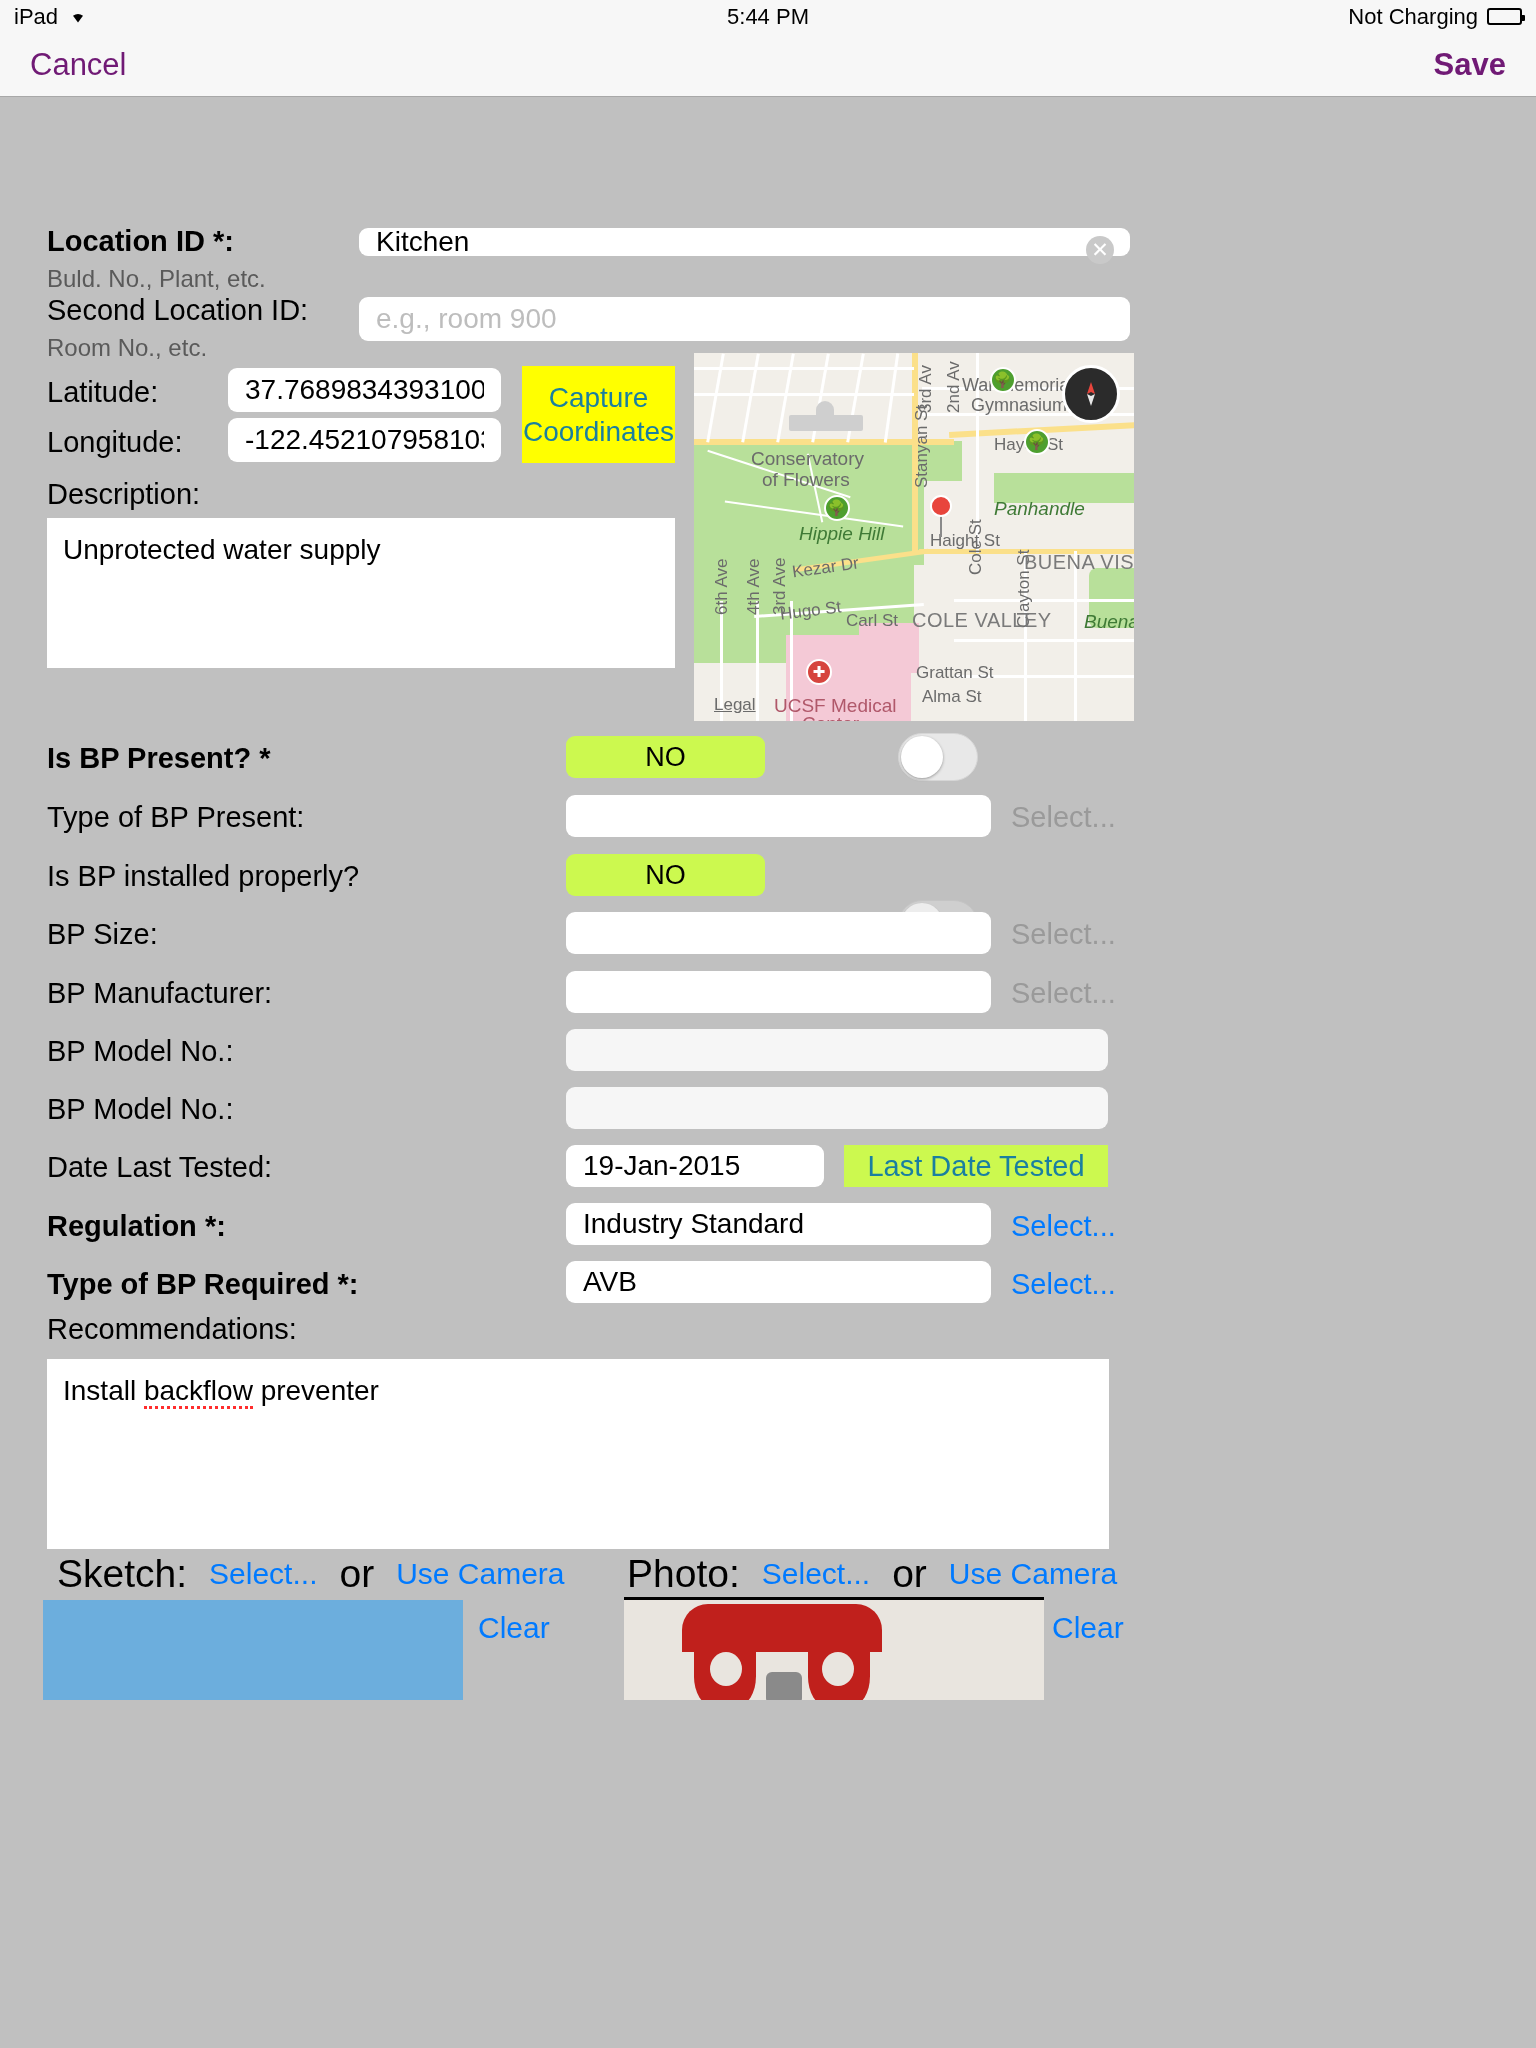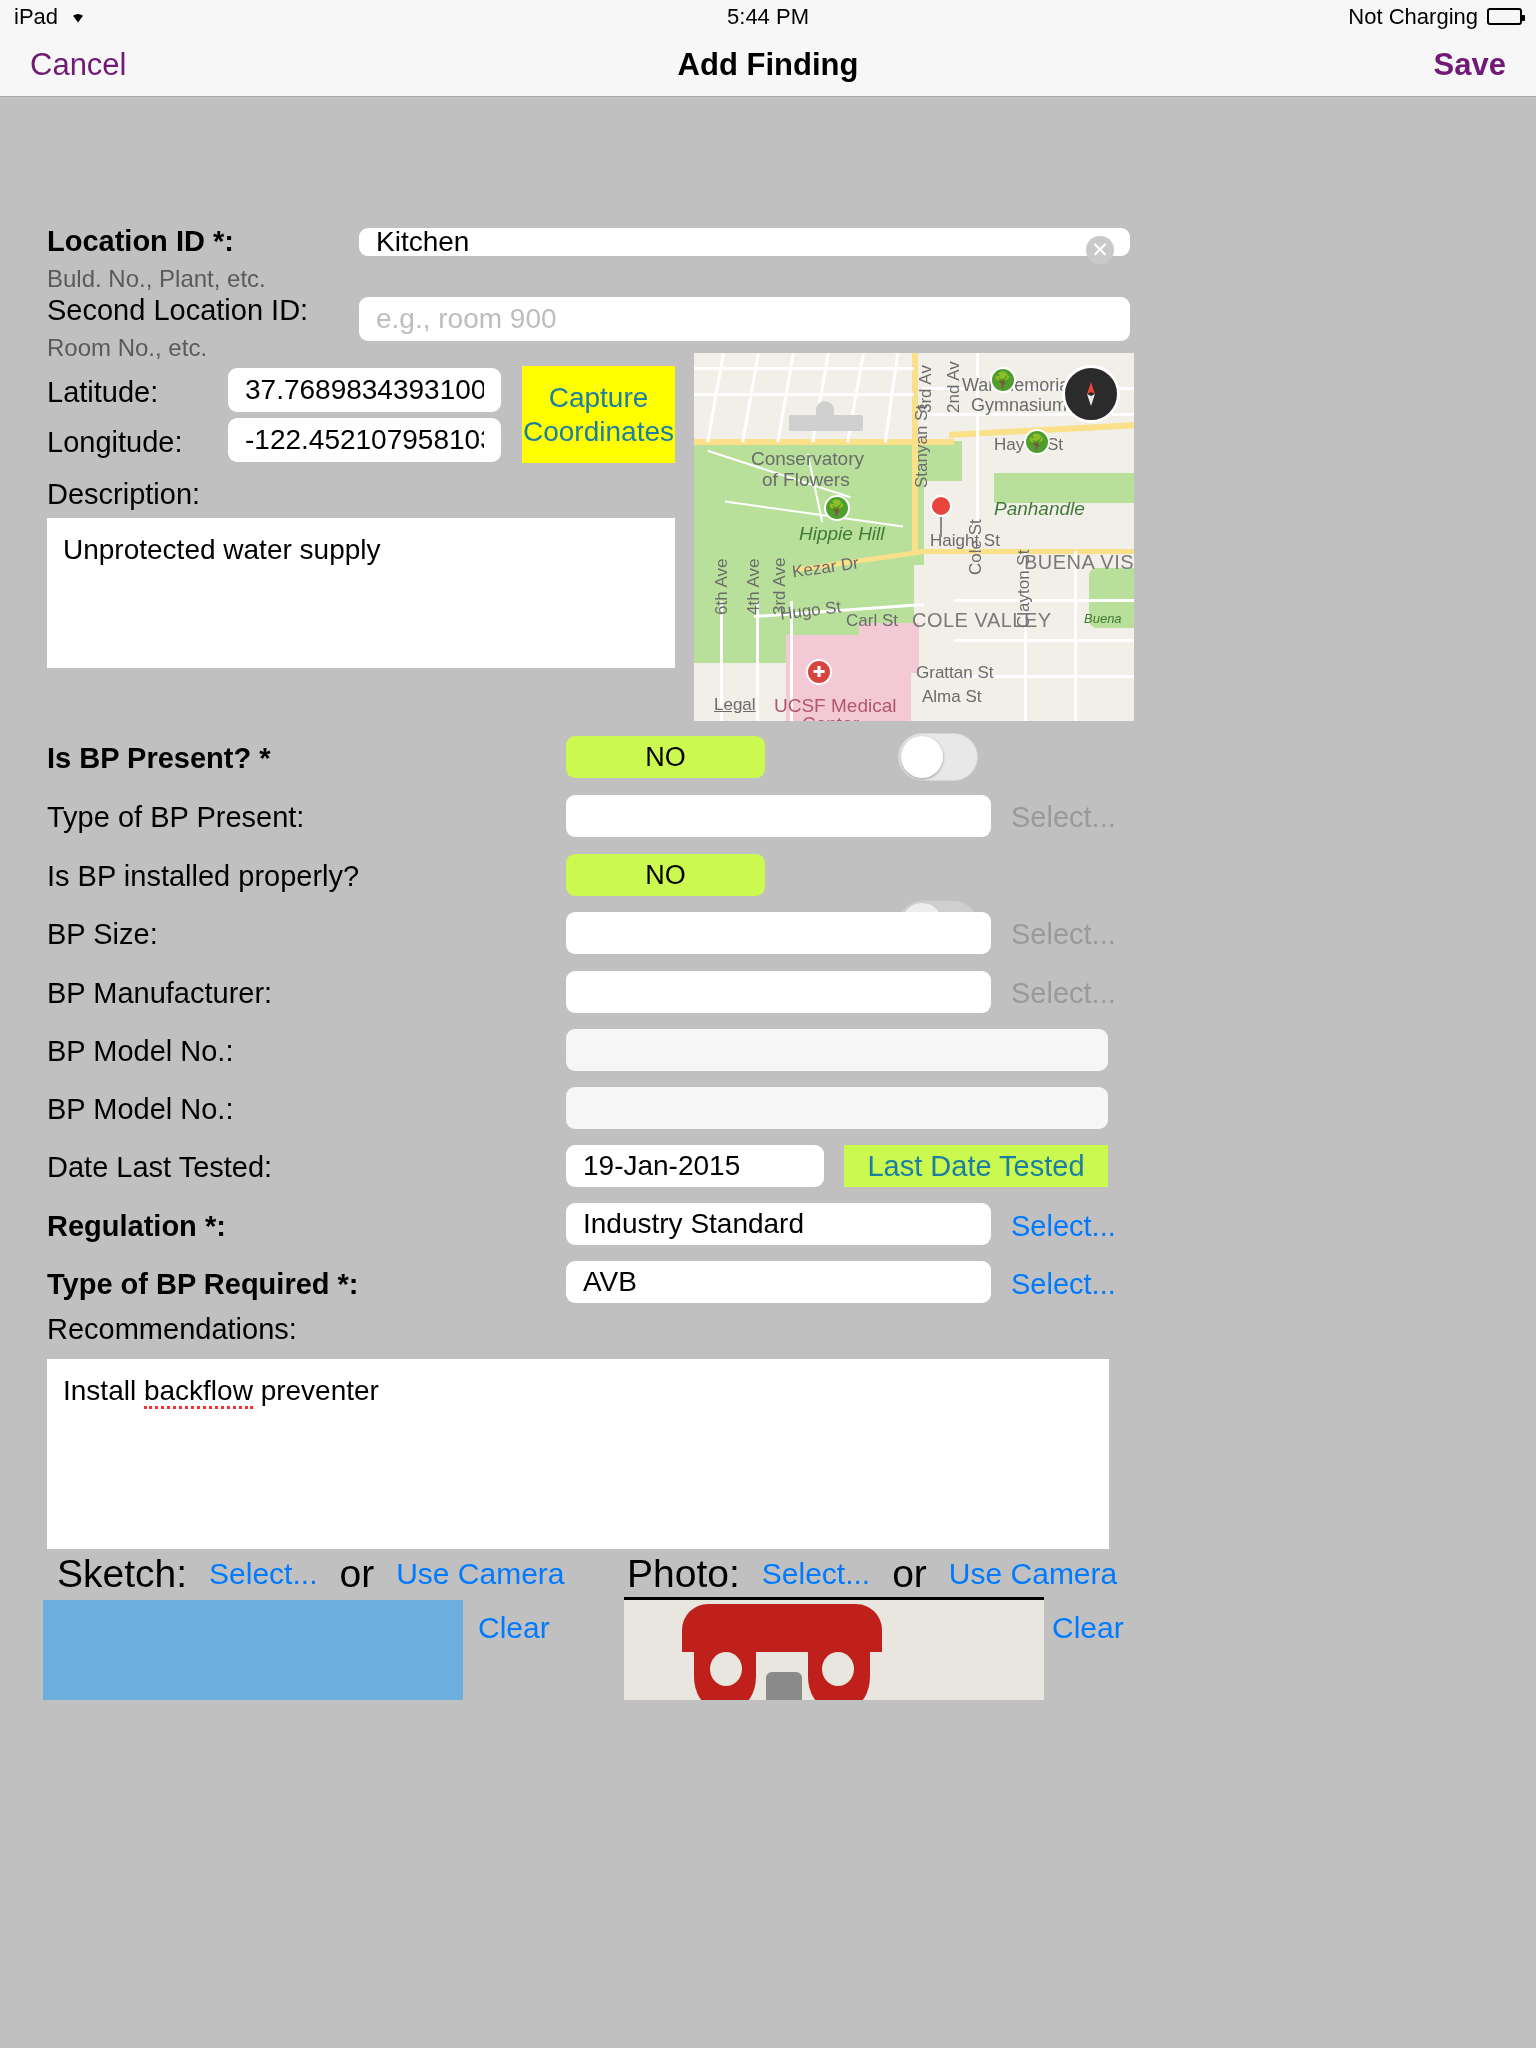--- a/index.html
+++ b/index.html
@@ -176,21 +176,20 @@
   </div>
   <div class="sb-center">5:44 PM</div>
   <div class="sb-right">
     <span>Not Charging</span>
     <span class="battery"><span class="battery-fill"></span></span>
   </div>
 </div>
 
 <div class="navbar">
   <span class="nav-btn">Cancel</span>
-  <span class="nav-title">Add Finding</span>
   <span class="nav-btn nav-save">Save</span>
 </div>
 
 <div class="form">
 
   <div class="row" style="left:47px; top:128px;">
     <div class="lbl lbl-b">Location ID *:</div>
     <div class="sub" style="margin-top:7px;">Buld. No., Plant, etc.</div>
   </div>
   <div class="row" style="left:359px; top:131px; width:771px; height:44px;">
@@ -272,21 +271,21 @@
     <div class="map-txt" style="left:57px; top:95px; font-size:19px;">Conservatory</div>
     <div class="map-txt" style="left:68px; top:116px; font-size:19px;">of Flowers</div>
     <div class="map-txt green" style="left:300px; top:145px; font-size:19px;">Panhandle</div>
     <div class="map-txt green" style="left:105px; top:170px; font-size:19px;">Hippie Hill</div>
     <div class="map-txt" style="left:236px; top:178px;">Haight St</div>
     <div class="map-txt big" style="left:330px; top:198px;">BUENA VISTA</div>
     <div class="map-txt" style="left:98px; top:205px; transform:rotate(-8deg);">Kezar Dr</div>
     <div class="map-txt" style="left:86px; top:248px; transform:rotate(-7deg);">Hugo St</div>
     <div class="map-txt" style="left:152px; top:258px;">Carl St</div>
     <div class="map-txt big" style="left:218px; top:256px;">COLE VALLEY</div>
-    <div class="map-txt green" style="left:390px; top:258px; font-size:13px;">Buena</div>
+    <div class="map-txt green" style="left:390px; top:258px; font-size:19px;">Buena</div>
     <div class="map-txt" style="left:222px; top:310px;">Grattan St</div>
     <div class="map-txt" style="left:228px; top:334px;">Alma St</div>
     <div class="map-txt" style="left:20px; top:342px; text-decoration:underline;">Legal</div>
     <div class="map-txt red" style="left:80px; top:342px;">UCSF Medical</div>
     <div class="map-txt red" style="left:108px; top:360px;">Center</div>
 
     <div class="poi" style="left:330px; top:76px;">🌳</div>
     <div class="poi" style="left:130px; top:142px;">🌳</div>
     <div class="poi" style="left:296px; top:14px;">🌳</div>
     <div class="poi med" style="left:112px; top:306px;">✚</div>

